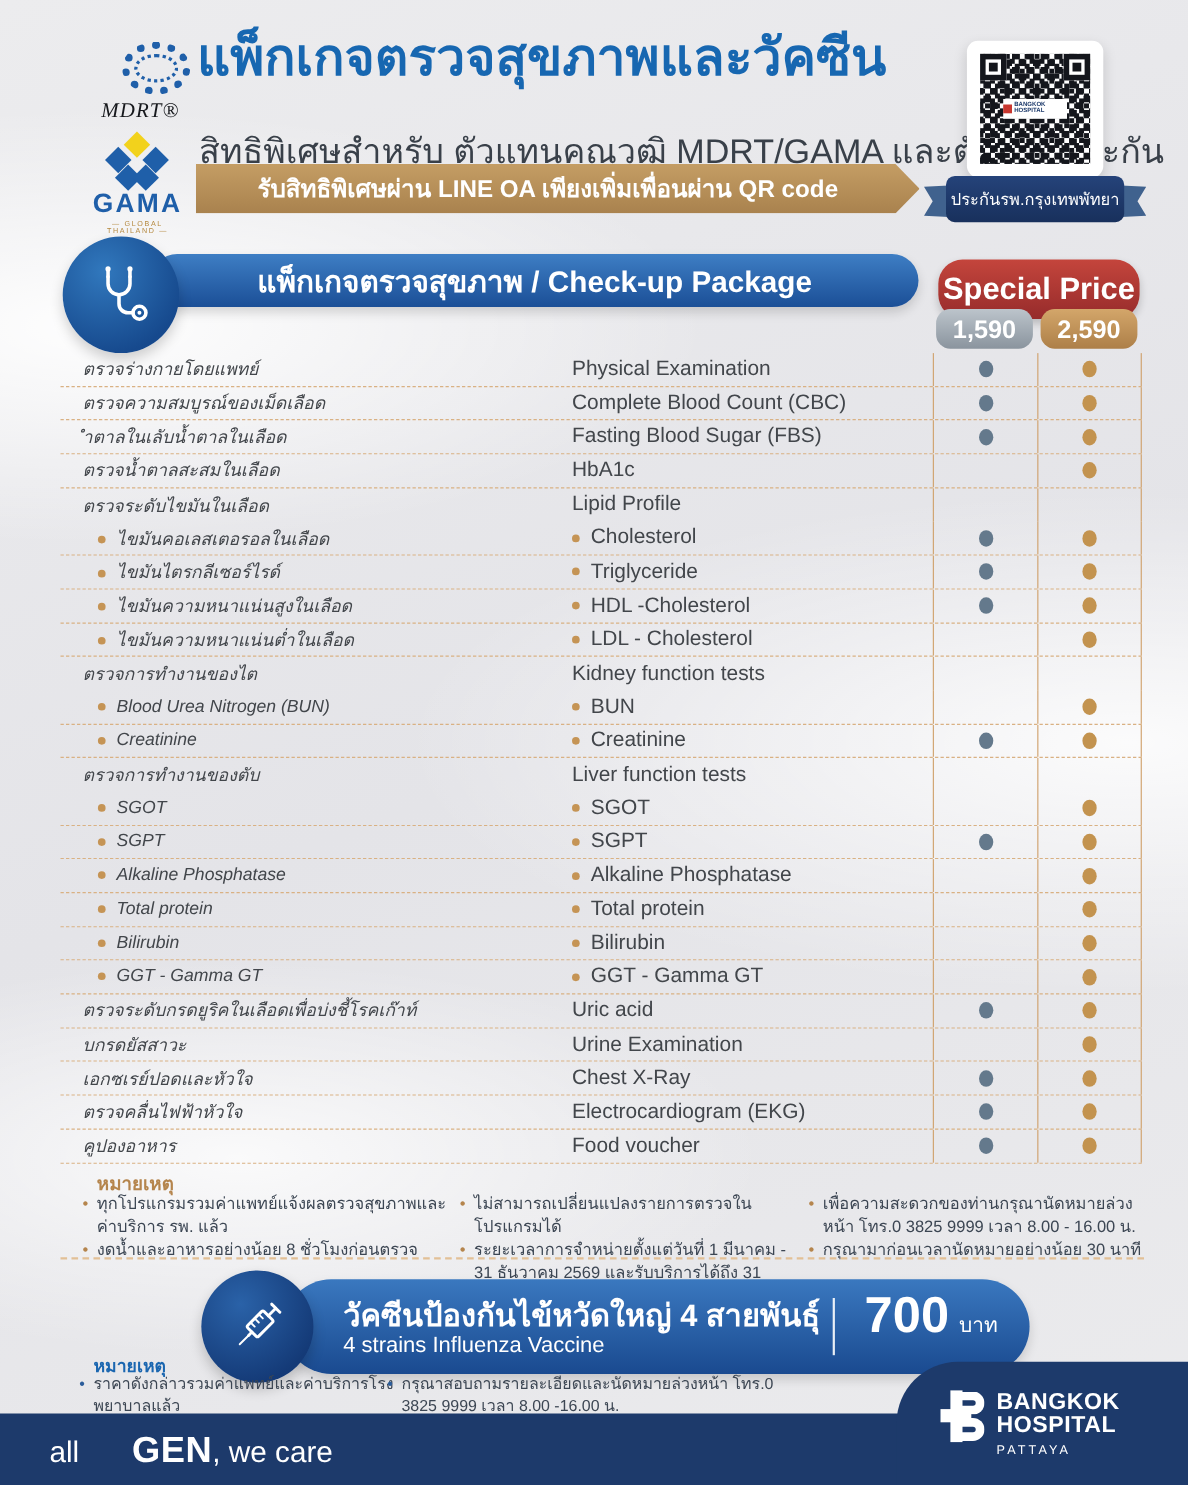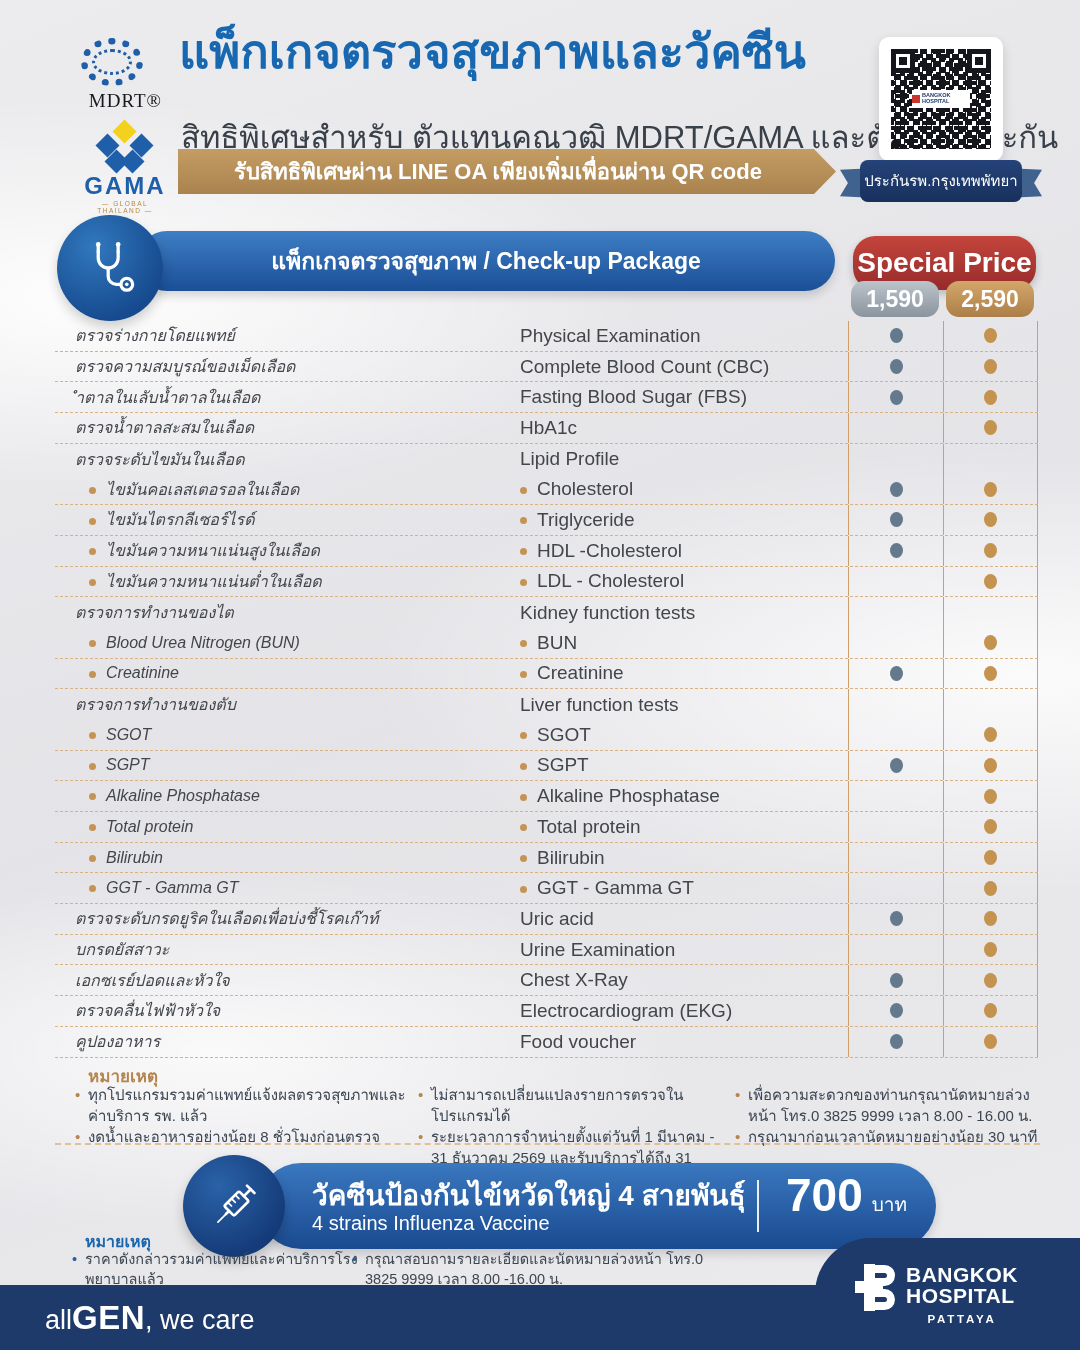--- a/index.html
+++ b/index.html
@@ -5,21 +5,21 @@
   html,body{margin:0;padding:0;}
   body{font-family:"Liberation Sans","DejaVu Sans",sans-serif;}
   .page{position:relative;width:1080px;height:1350px;overflow:hidden;
     background:
       radial-gradient(ellipse 900px 320px at 8% 22%, rgba(255,255,255,.95), rgba(255,255,255,0) 62%),
       radial-gradient(ellipse 1100px 380px at 95% 50%, rgba(255,255,255,.85), rgba(255,255,255,0) 60%),
       radial-gradient(ellipse 800px 300px at 20% 78%, rgba(255,255,255,.8), rgba(255,255,255,0) 60%),
       linear-gradient(160deg,#ececee 0%,#e4e4e8 50%,#ebebed 100%);
   }
   
-  .mdrt{position:absolute;left:62px;top:38px;width:100px;text-align:right;}
+  .mdrt{position:absolute;left:92px;top:38px;width:100px;text-align:left;font-style:italic;}
   .mdrt-emblem{width:62px;height:48px;margin:0 auto;border-radius:50%;border:7px dotted #1f5fa9;position:relative;box-sizing:border-box;}
   .mdrt-emblem::after{content:"";position:absolute;inset:4px;border-radius:50%;border:3px dotted #1f5fa9;}
   .mdrt-label{font-family:"Liberation Serif","DejaVu Serif",serif;font-size:19px;letter-spacing:1px;color:#16181c;margin-top:4px;}
   .gama{position:absolute;left:80px;top:122px;width:90px;text-align:center;}
   .gama-diamonds{position:relative;width:64px;height:52px;margin:0 auto;}
   .dmd{position:absolute;width:17px;height:17px;transform:rotate(45deg);}
   .dmd.y{background:#f2d21c;left:23px;top:1px;}
   .dmd.b1{background:#1f5fa9;left:6px;top:15px;}
   .dmd.b2{background:#1f5fa9;left:40px;top:15px;}
   .dmd.b3{background:#1f5fa9;left:15px;top:31px;}
@@ -47,23 +47,23 @@
   .qr-center .tx{font-size:5.5px;font-weight:800;color:#1d3a6b;line-height:1.05;}
   
   .ribbon-wing{position:absolute;width:36px;height:30px;background:#40628e;top:168px;}
   .ribbon-wing.l{left:840px;clip-path:polygon(0 6%,100% 0,100% 100%,0 94%,22% 50%);}
   .ribbon-wing.r{left:1006px;clip-path:polygon(0 0,100% 6%,78% 50%,100% 94%,0 100%);}
   .ribbon-main{position:absolute;left:860px;top:160px;width:162px;height:42px;background:linear-gradient(180deg,#25437a,#18305c);border-radius:8px;display:flex;align-items:center;justify-content:center;color:#fff;font-size:15px;}
   
   .steth-circle{position:absolute;left:57px;top:215px;width:106px;height:106px;border-radius:50%;
     background:radial-gradient(circle at 35% 30%,#3178bd,#16498d 75%);box-shadow:0 6px 12px rgba(0,0,0,.18);
     display:flex;align-items:center;justify-content:center;}
-  .checkup-banner{position:absolute;left:137px;top:231px;width:698px;height:60px;border-radius:30px;
+  .checkup-banner{position:absolute;left:137px;top:231px;width:698px;height:48px;border-radius:30px;
     background:linear-gradient(180deg,#3e7ec4 0%,#1b4f97 100%);box-shadow:0 5px 10px rgba(0,0,0,.15);
-    display:flex;align-items:center;justify-content:center;color:#fff;font-weight:700;font-size:23px;}
+    display:flex;align-items:center;justify-content:center;color:#fff;font-weight:700;font-size:27px;}
   .special-price{position:absolute;left:853px;top:236px;width:183px;height:54px;border-radius:22px;
     background:linear-gradient(180deg,#c4453c 0%,#962b2b 100%);box-shadow:0 4px 8px rgba(0,0,0,.2);
     display:flex;align-items:center;justify-content:center;color:#fff;font-weight:800;font-size:28px;}
   .price-pill{position:absolute;top:281px;width:88px;height:36px;border-radius:13px;display:flex;align-items:center;justify-content:center;color:#fff;font-weight:800;font-size:23px;}
   .price-pill.p1{left:851px;background:linear-gradient(180deg,#bcc4cb,#8a949e);}
   .price-pill.p2{left:946px;background:linear-gradient(180deg,#d3a66a,#ad7f48);}
   
   .table{position:absolute;left:55px;top:321px;width:983px;}
   .trow{display:flex;align-items:center;height:30.7px;border-bottom:1px dashed #d9b183;box-sizing:border-box;}
   .trow.head{border-bottom:none;}
@@ -100,31 +100,31 @@
   .vaccine-price .num{font-size:46px;font-weight:800;}
   .vaccine-price .unit{font-size:19px;margin-left:9px;font-weight:400;}
   
   .notes2-header{position:absolute;left:85px;top:1229px;font-size:16px;font-weight:800;color:#1a66b0;}
   .nb1{left:72px;top:1249px;width:300px;font-size:14.5px;line-height:20px;}
   .nb2{left:352px;top:1249px;width:360px;font-size:14.5px;line-height:20px;}
   
   .footer-bar{position:absolute;left:0;top:1285px;width:1080px;height:65px;background:#1d3a6b;}
   .tagline{position:absolute;left:45px;top:1299px;color:#fff;display:flex;align-items:baseline;}
   .tagline .t1,.tagline .t3{font-size:27px;font-weight:300;}
-  .tagline .t2{font-size:33px;font-weight:800;letter-spacing:.5px;}
+  .tagline .t2{font-size:33px;font-weight:800;letter-spacing:.5px;padding-left:48px;}
   .hospital-panel{position:absolute;left:815px;top:1238px;width:265px;height:112px;background:#1d3a6b;border-top-left-radius:56px;}
   .hosp-inner{position:absolute;left:40px;top:26px;display:flex;}
   .blogo{position:relative;width:40px;height:47px;flex:0 0 auto;}
   .blogo .v{position:absolute;left:9px;top:0;width:11px;height:47px;background:#fff;}
   .blogo .h{position:absolute;left:0;top:17px;width:28px;height:12px;background:#fff;}
   .blogo .bowl{position:absolute;left:19px;width:21px;height:21px;border:8px solid #fff;border-left:none;border-radius:0 21px 21px 0;box-sizing:border-box;}
   .bowl.top{top:1px;} .bowl.bot{top:25px;}
   .hosp-text{margin-left:11px;color:#fff;}
   .hosp-text .l1{font-size:21px;font-weight:800;letter-spacing:.5px;line-height:1.02;}
-  .hosp-text .sub{font-size:11.5px;font-weight:700;letter-spacing:2.8px;margin-top:6px;text-align:center;}
+  .hosp-text .sub{font-size:11.5px;font-weight:400;letter-spacing:2.8px;margin-top:6px;}
 </style>
 </head>
 <body>
 
 <div class="page">
 
   <div class="mdrt">
     <div class="mdrt-emblem"></div>
     <div class="mdrt-label">MDRT®</div>
   </div>

